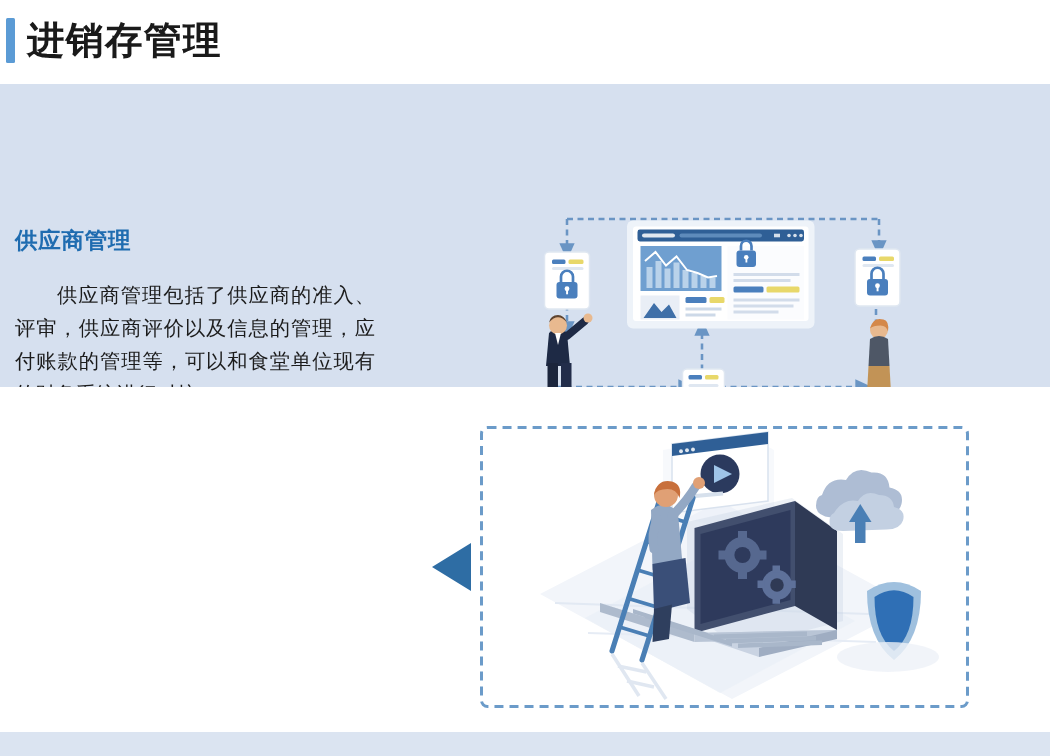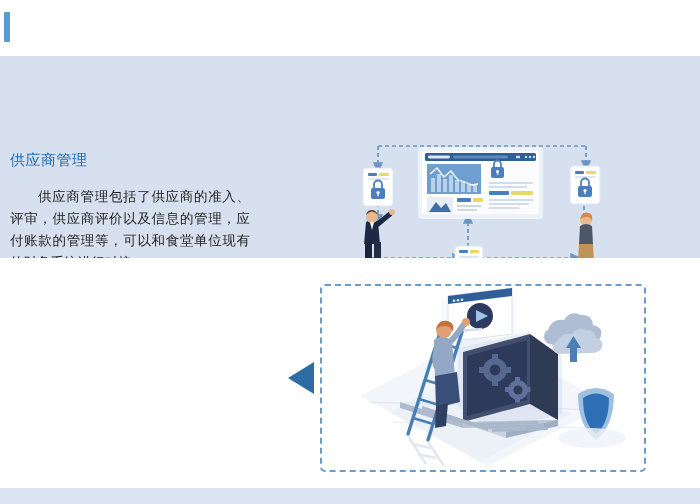--- a/index.html
+++ b/index.html
@@ -35,21 +35,21 @@
     position:absolute; left:0; top:258px; width:700px; height:230px;
     background:#ffffff;
   }
   .bottom-band{
     position:absolute; left:0; top:488px; width:700px; height:16px;
     background:#dbe4f1;
   }
 
   .sec-heading{
     position:absolute;
-    font-size:15px; font-weight:normal; color:#1f6cb0;
+    font-size:15px; font-weight:bold; color:#1f6cb0;
     letter-spacing:0.5px;
   }
   .sec-body{
     position:absolute; width:240px;
     font-size:13.5px; line-height:22px; color:#1c1c1c;
     text-indent:28px; text-align:justify;
   }
   .s1-heading{ left:10px; top:95px; }
   .s1-body{ left:10px; top:130px; }
 
@@ -73,20 +73,21 @@
   }
   .illus2{
     position:absolute; left:330px; top:286px; width:310px; height:182px;
   }
 </style>
 </head>
 <body>
 
 <div class="page-header">
   <div class="title-bar"></div>
+  <div class="page-title">进销存管理</div>
 </div>
 
 <div class="section-one">
 
   <div class="sec-heading s1-heading">供应商管理</div>
 
   <div class="sec-body s1-body">供应商管理包括了供应商的准入、评审，供应商评价以及信息的管理，应付账款的管理等，可以和食堂单位现有的财务系统进行对接。</div>
 
   <div class="illus1">
     <svg class="ill-svg" viewBox="0 0 372 175" xmlns="http://www.w3.org/2000/svg">

